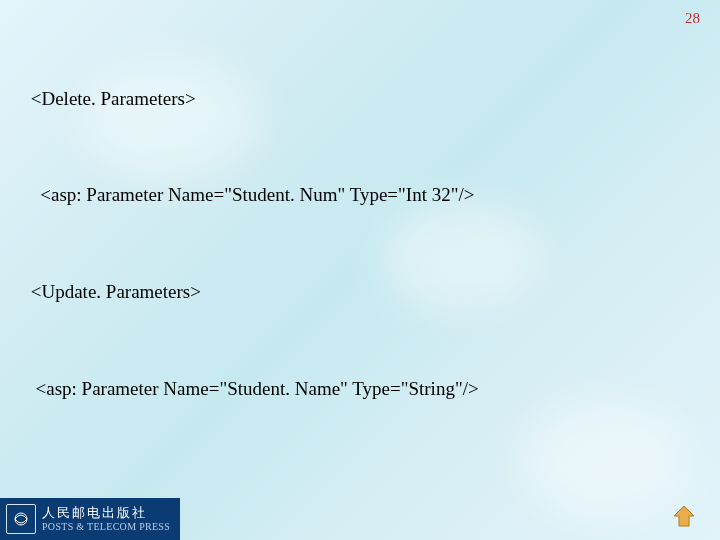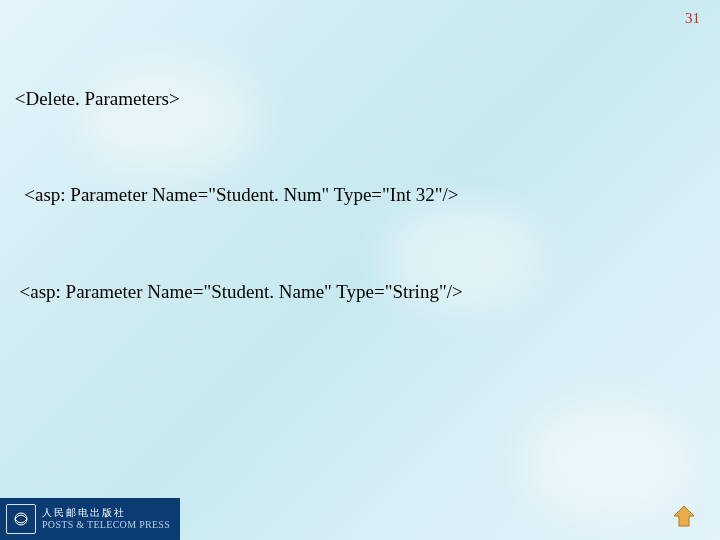--- a/index.html
+++ b/index.html
@@ -40,20 +40,21 @@
     left: 10px;
     right: 40px;
     font-size: 19px;
     line-height: 1.7;
     color: #000;
     font-weight: 500;
     white-space: pre;
   }
   .code-line {
     display: block;
+    margin-left: 16px;
   }
 
   .footer {
     position: absolute;
     left: 0;
     bottom: 0;
     height: 42px;
     width: 100%;
     display: flex;
     align-items: center;
@@ -73,21 +74,21 @@
     height: 28px;
     background: #0a3c73;
     border: 1px solid #d6e4f2;
     border-radius: 2px;
     display:flex;
     align-items:center;
     justify-content:center;
   }
   .logo-icon svg { width: 20px; height: 20px; }
   .logo-text-cn {
-    font-size: 10px;
+    font-size: 13px;
     letter-spacing: 2px;
   }
   .logo-text-en {
     font-size: 10px;
     letter-spacing: 0.3px;
     color: #b7cde6;
   }
   .logo-stack { display:flex; flex-direction:column; line-height:1.2; }
 
   .up-arrow {
@@ -102,25 +103,26 @@
   }
   .up-arrow svg { width: 28px; height: 28px; }
 </style>
 </head>
 <body>
 
 <div class="bg-blot a"></div>
 <div class="bg-blot b"></div>
 <div class="bg-blot c"></div>
 
-<div class="page-number">31</div>
+<div class="page-number">28</div>
 
 <div class="code-block">
   <span class="code-line"> &lt;Delete. Parameters&gt;</span>
   <span class="code-line">   &lt;asp: Parameter Name="Student. Num" Type="Int 32"/&gt;</span>
+  <span class="code-line"> &lt;Update. Parameters&gt;</span>
   <span class="code-line">  &lt;asp: Parameter Name="Student. Name" Type="String"/&gt;</span>
   
   
   
   
   
   
   
   
   

